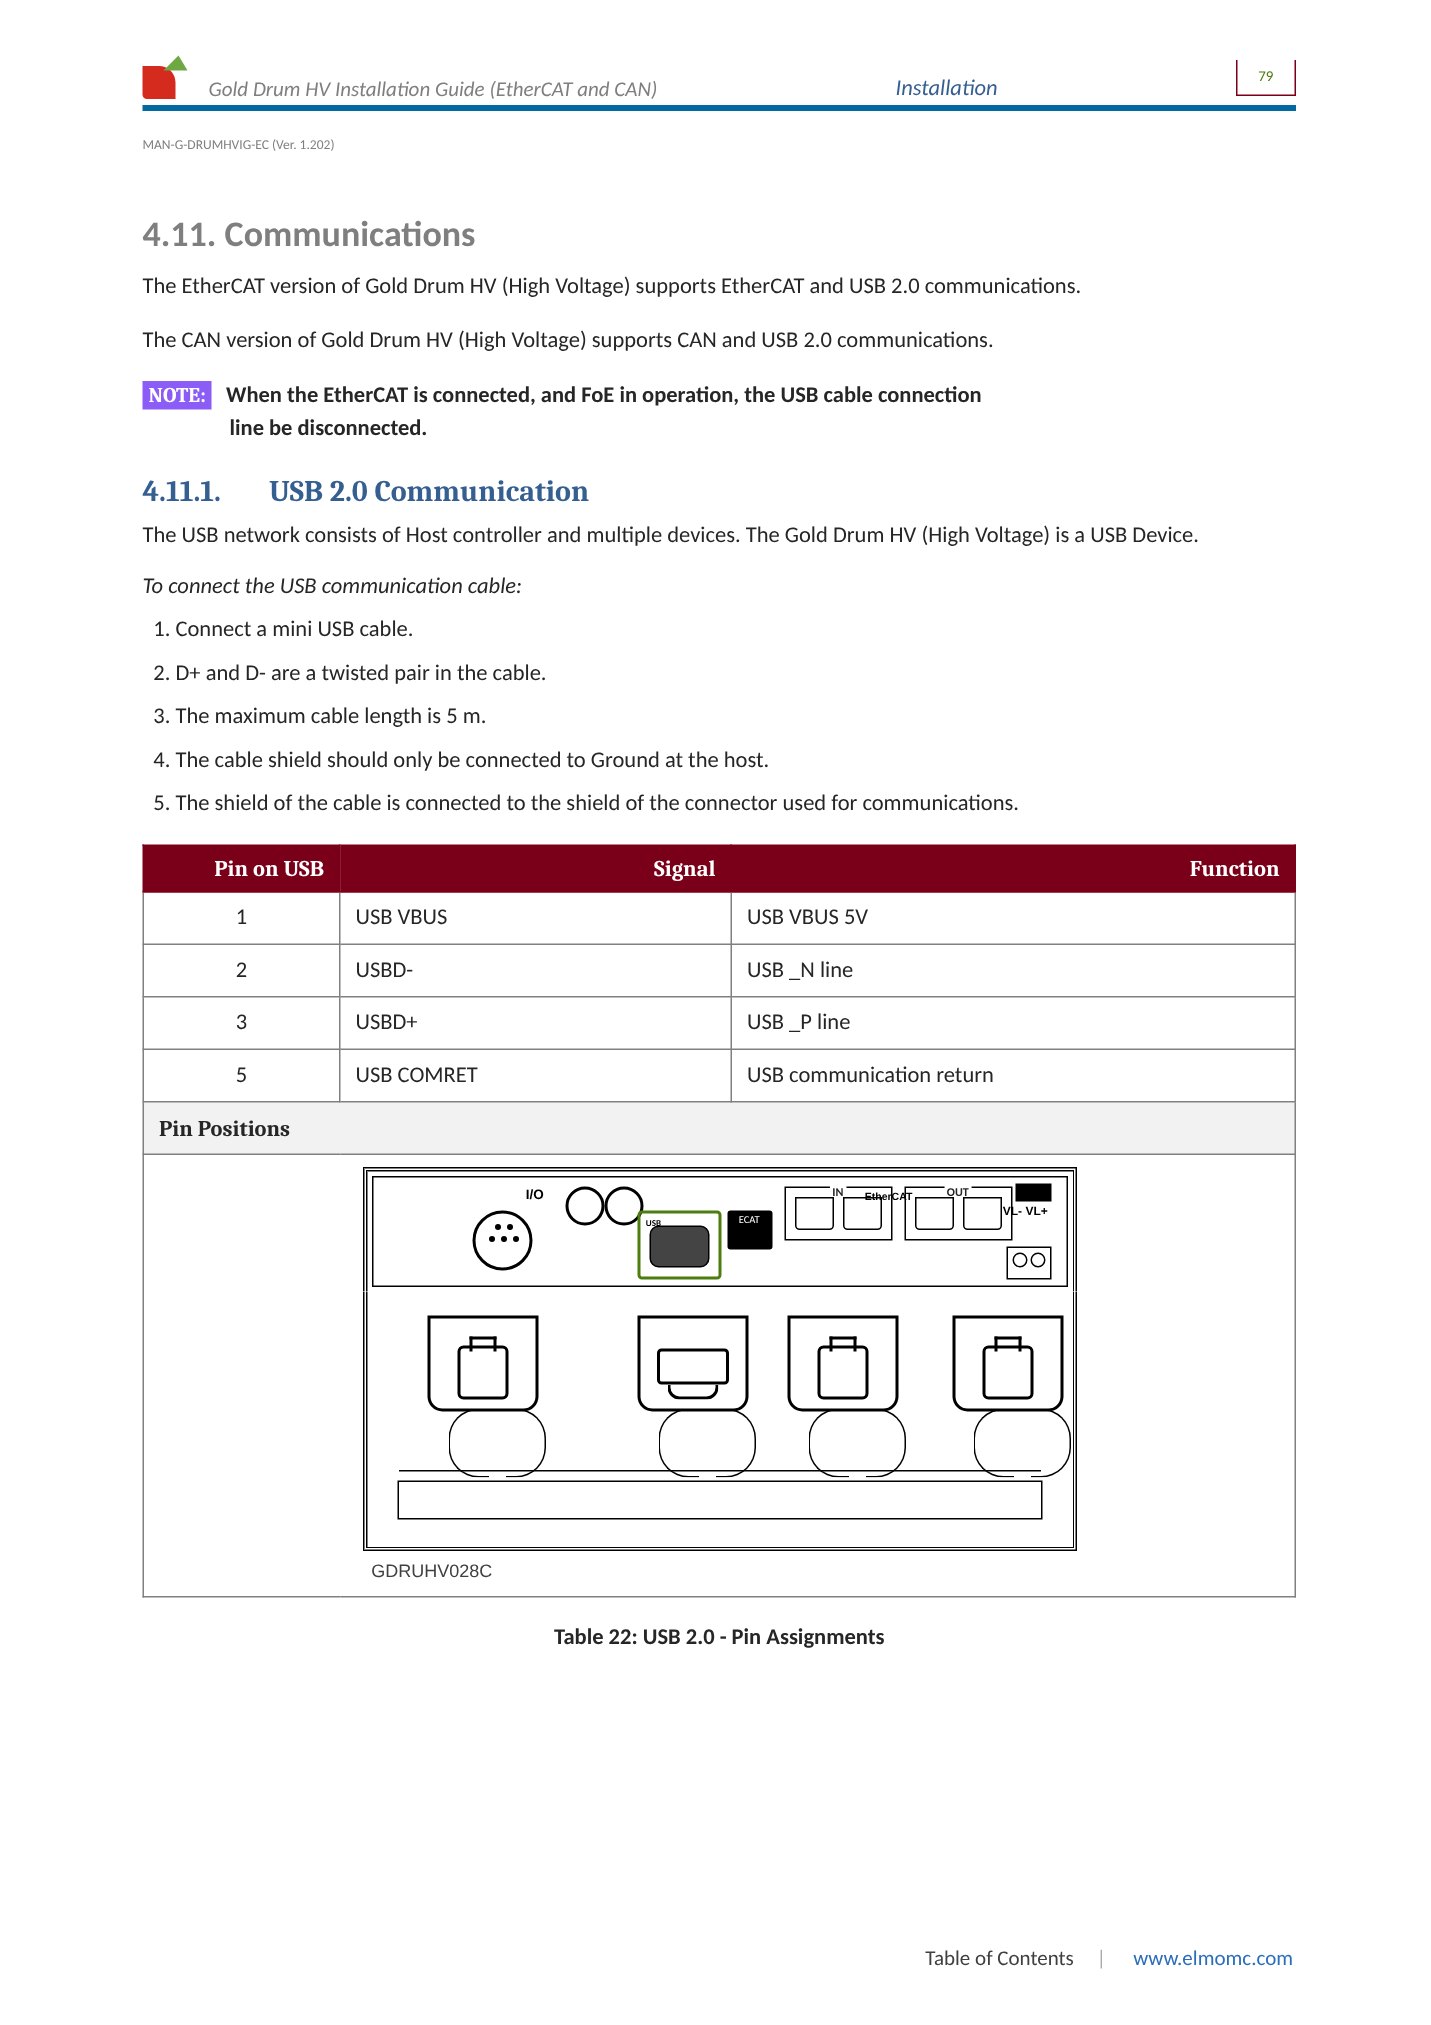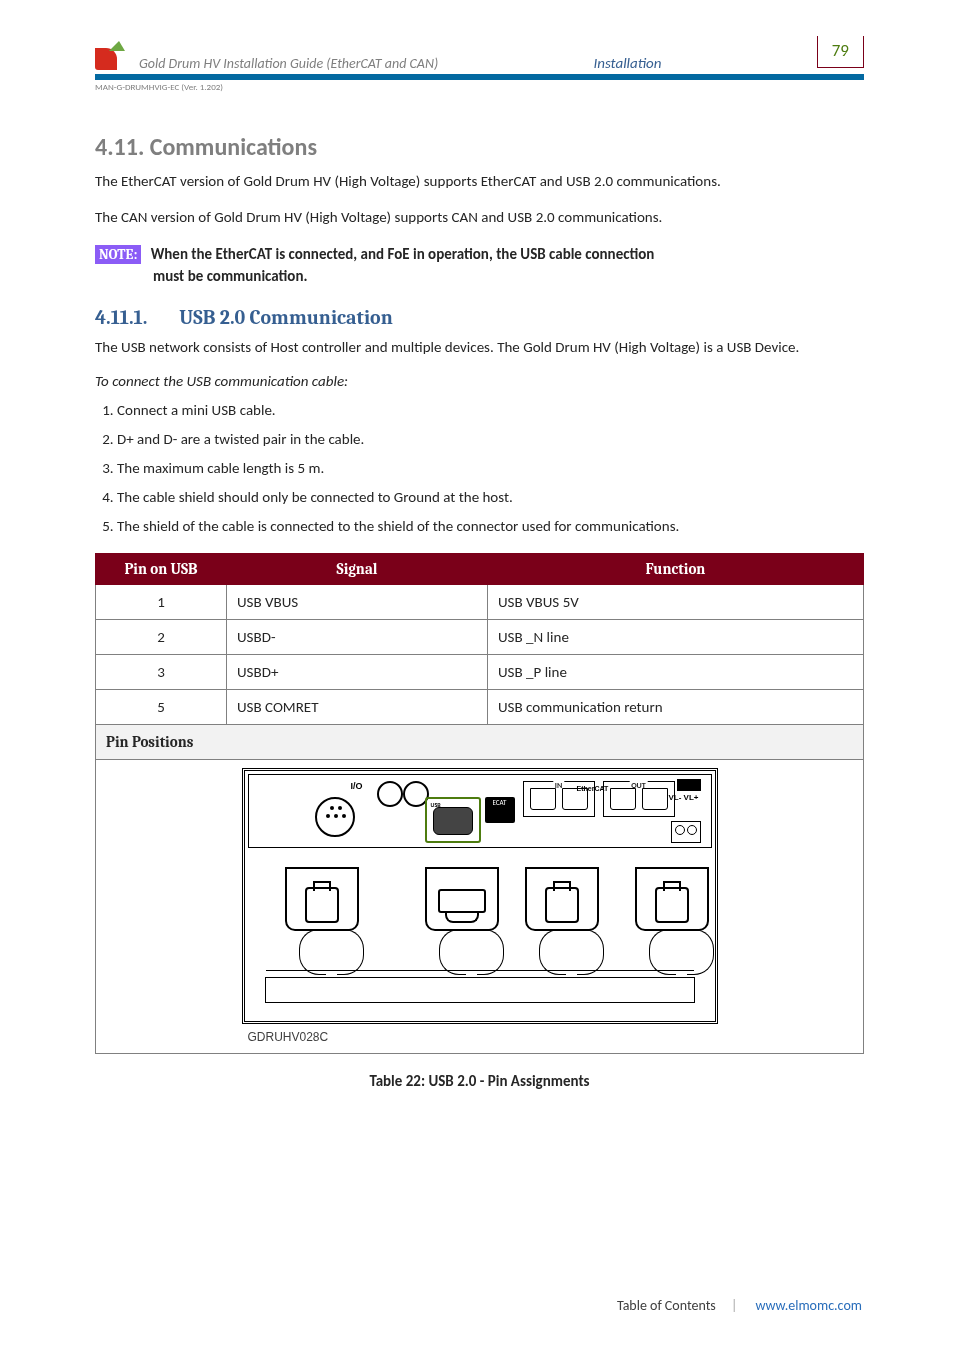--- a/index.html
+++ b/index.html
@@ -59,30 +59,30 @@
   .installation {
     font-style: italic;
     font-weight: normal;
     color: #365f91;
     font-size: 15px;
   }
   .page-num-box {
     border: 1.5px solid #7a0019;
     padding: 4px 14px 6px 14px;
     border-top: none;
-    font-size: 17px;
+    font-size: 10px;
     color: #4d7c0f;
     position: relative;
     top: -4px;
   }
   .sub-header {
     font-size: 9px;
     color: #7f7f7f;
-    border-top: 6px solid #0369a1;
-    padding-top: 1px;
+    border-top: 4px solid #0369a1;
+    padding-top: 17px;
     margin-bottom: 40px;
   }
 
   h2.section-title {
     color: #7f7f7f;
     font-size: 24px;
     margin: 0 0 10px 0;
     font-weight: bold;
   }
   .body-text {
@@ -131,21 +131,21 @@
   table.pin-table {
     width: 100%;
     border-collapse: collapse;
     font-size: 15px;
   }
   table.pin-table th {
     background: #7a0019;
     color: #fff;
     font-family: Cambria, Georgia, serif;
     font-weight: bold;
-    text-align: center;
+    text-align: right;
     padding: 6px 10px;
     border: 1px solid #7a0019;
   }
   table.pin-table th:first-child { width: 110px; }
   table.pin-table th:nth-child(2) { width: 240px; }
   table.pin-table td {
     border: 1px solid #808080;
     padding: 8px 10px;
     vertical-align: middle;
   }
@@ -297,21 +297,21 @@
   </div>
   <div class="sub-header">MAN-G-DRUMHVIG-EC (Ver. 1.202)</div>
 
   <h2 class="section-title">4.11.  Communications</h2>
   <p class="body-text">The EtherCAT version of Gold Drum HV (High Voltage) supports EtherCAT and USB 2.0 communications.</p>
   <p class="body-text">The CAN version of Gold Drum HV (High Voltage) supports CAN and USB 2.0 communications.</p>
 
   <div class="note-row">
     <span class="note-tag">NOTE:</span>
     <span class="note-text">When the EtherCAT is connected, and FoE in operation, the USB cable connection</span>
-    <span class="note-indent">must be communication.</span>
+    <span class="note-indent">line be disconnected.</span>
   </div>
 
   <h3 class="subsection-title">
     <span class="num">4.11.1.</span><span>USB 2.0 Communication</span>
   </h3>
   <p class="body-text">The USB network consists of Host controller and multiple devices. The Gold Drum HV (High Voltage) is a USB Device.</p>
   <p class="italic-line">To connect the USB communication cable:</p>
 
   <ol class="steps">
     <li>Connect a mini USB cable.</li>

